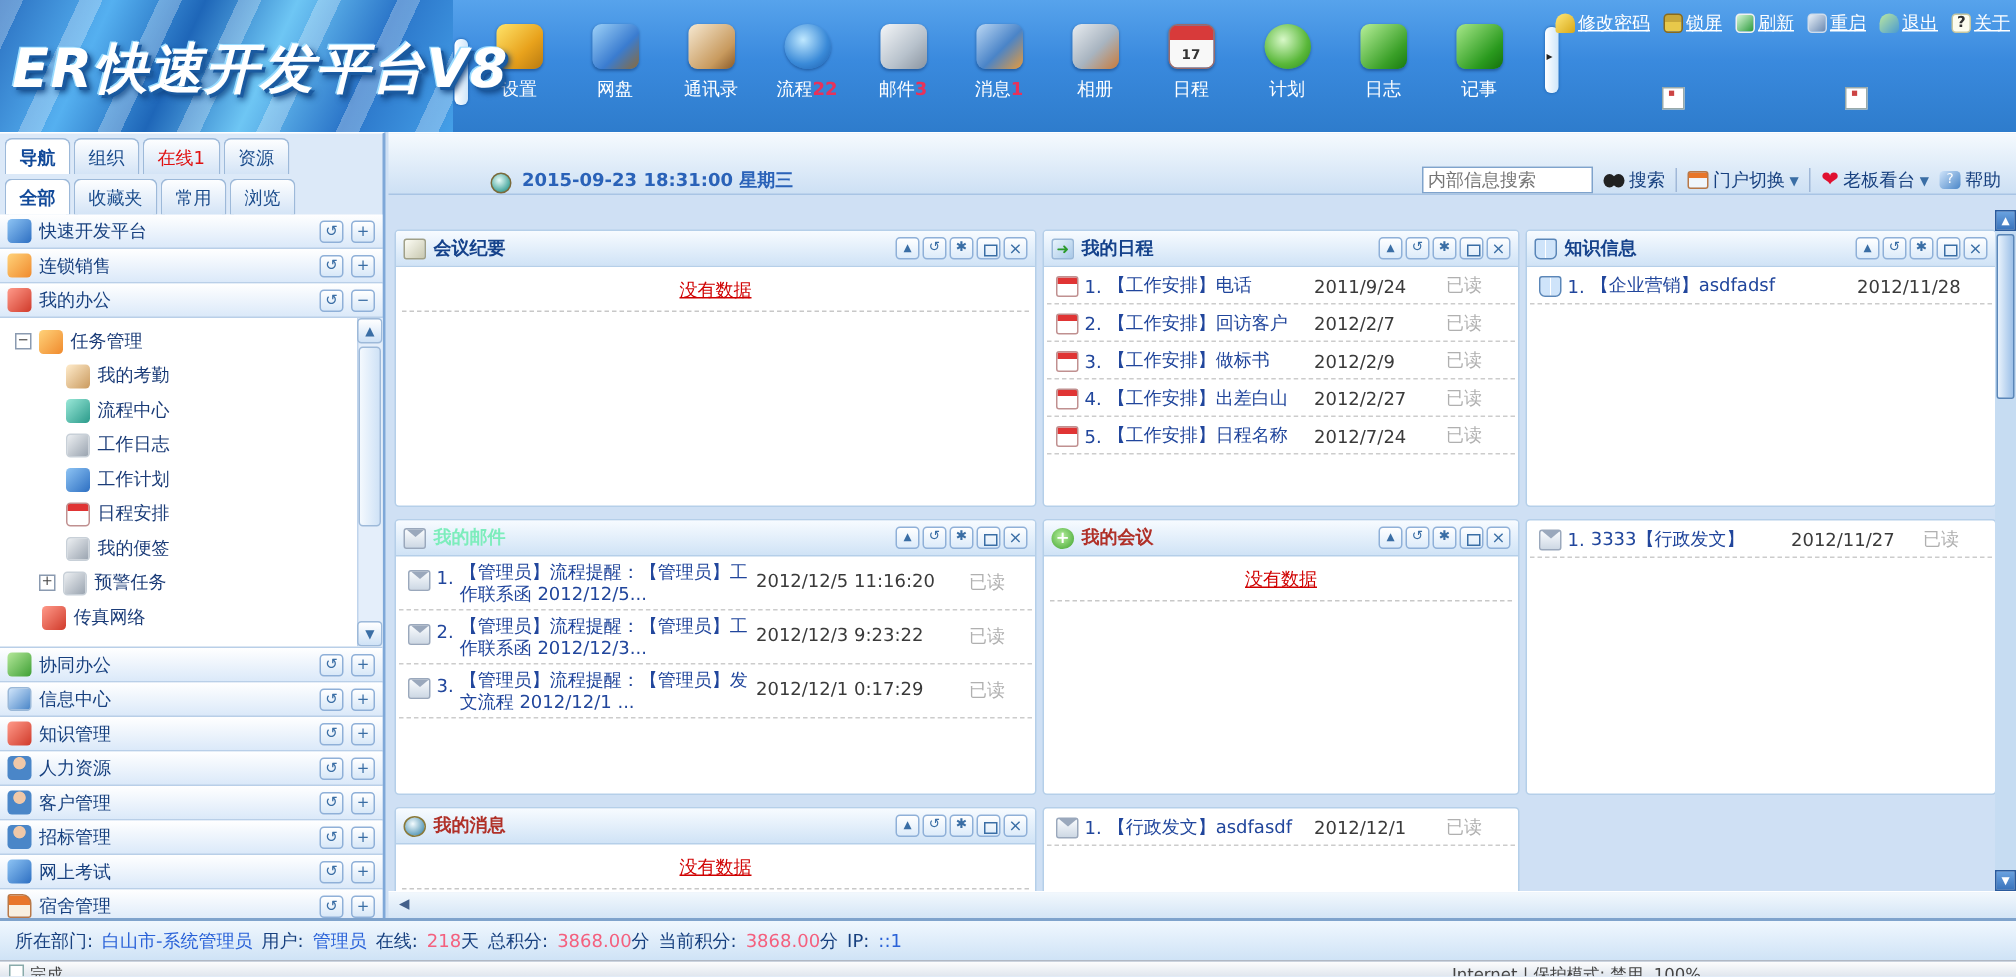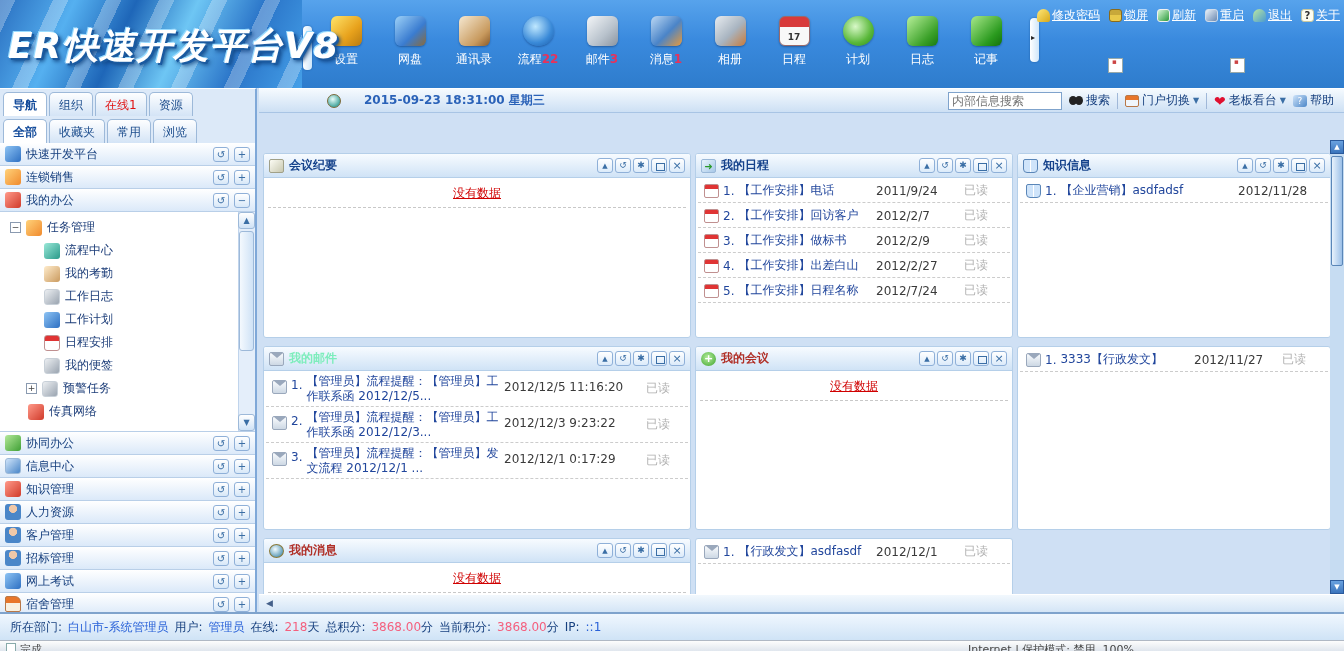--- a/index.html
+++ b/index.html
@@ -88,22 +88,22 @@
   .trow.lvl0c{padding-left:28px;}
   .expander{width:11px;height:11px;border:1px solid #8a9ab0;background:#fff;font-size:9px;line-height:9px;text-align:center;color:#444;flex:none;}
   .tscroll{position:absolute;right:0;top:0;bottom:0;width:17px;background:#e4eefa;border-left:1px solid #c0d4ec;}
   .tarrow{position:absolute;right:0;width:17px;height:17px;background:linear-gradient(#ffffff,#cfe2f6);
     border:1px solid #9db9d9;border-radius:3px;color:#3a6ea5;font-size:8px;text-align:center;line-height:15px;cursor:pointer;}
   .tarrow.up{top:0;} .tarrow.down{bottom:0;}
   .tthumb{position:absolute;right:1px;top:19px;width:15px;height:120px;background:linear-gradient(90deg,#f4f9fe,#cfe2f6);border:1px solid #9db9d9;border-radius:3px;}
 
   
   .main{position:absolute;left:259px;top:88px;width:1085px;height:524px;background:#cfe0f4;}
-  .datebar{position:absolute;left:0;top:0;right:0;height:25px;background:linear-gradient(#f5fafe,#cde0f4);
-    border-bottom:1px solid #a8c4e4;border-top:1px solid #fff;display:flex;align-items:center;color:#17407f;gap:16px;}
+  .datebar{position:absolute;left:0;top:0;right:0;height:42px;background:linear-gradient(#f5fafe,#cde0f4);
+    border-bottom:1px solid #a8c4e4;border-top:1px solid #fff;display:flex;align-items:flex-end;color:#17407f;}
   .clock-icon{width:14px;height:14px;border-radius:50%;background:radial-gradient(circle at 40% 35%,#e8fcf8,#4aa8a0 70%);
     border:1px solid #7a6a3a;margin-left:68px;margin-right:7px;flex:none;}
   .datetime{color:#2a62b8;font-weight:bold;}
   .dright{margin-left:auto;display:flex;align-items:center;gap:7px;padding-right:10px;}
   .search-input{width:114px;height:18px;border:1px solid #7fa3cc;background:#fff;font-size:12px;padding:0 3px;color:#333;font-family:inherit;}
   .binoc{width:14px;height:9px;position:relative;display:inline-block;}
   .binoc::before,.binoc::after{content:"";position:absolute;top:0;width:8px;height:9px;background:#222;border-radius:50%;}
   .binoc::before{left:0;} .binoc::after{right:0;}
   .vsep{width:1px;height:16px;background:#a0b8d8;}
   .dlink{display:flex;align-items:center;gap:3px;cursor:pointer;color:#17407f;white-space:nowrap;}
@@ -313,26 +313,26 @@
       </div>
 
     <div class="tree">
       <div class="tree-inner">
         <div class="trow lvl0">
             <span class="expander">−</span>
             <span class="ic ic-orange"></span>
             <span>任务管理</span>
           </div>
         <div class="trow lvl1">
+            <span class="ic ic-book"></span>
+            <span>我的考勤</span>
+          </div>
+        <div class="trow lvl1">
             <span class="ic ic-teal"></span>
             <span>流程中心</span>
-          </div>
-        <div class="trow lvl1">
-            <span class="ic ic-book"></span>
-            <span>我的考勤</span>
           </div>
         <div class="trow lvl1">
             <span class="ic ic-gray"></span>
             <span>工作日志</span>
           </div>
         <div class="trow lvl1">
             <span class="ic ic-blue"></span>
             <span>工作计划</span>
           </div>
         <div class="trow lvl1">

